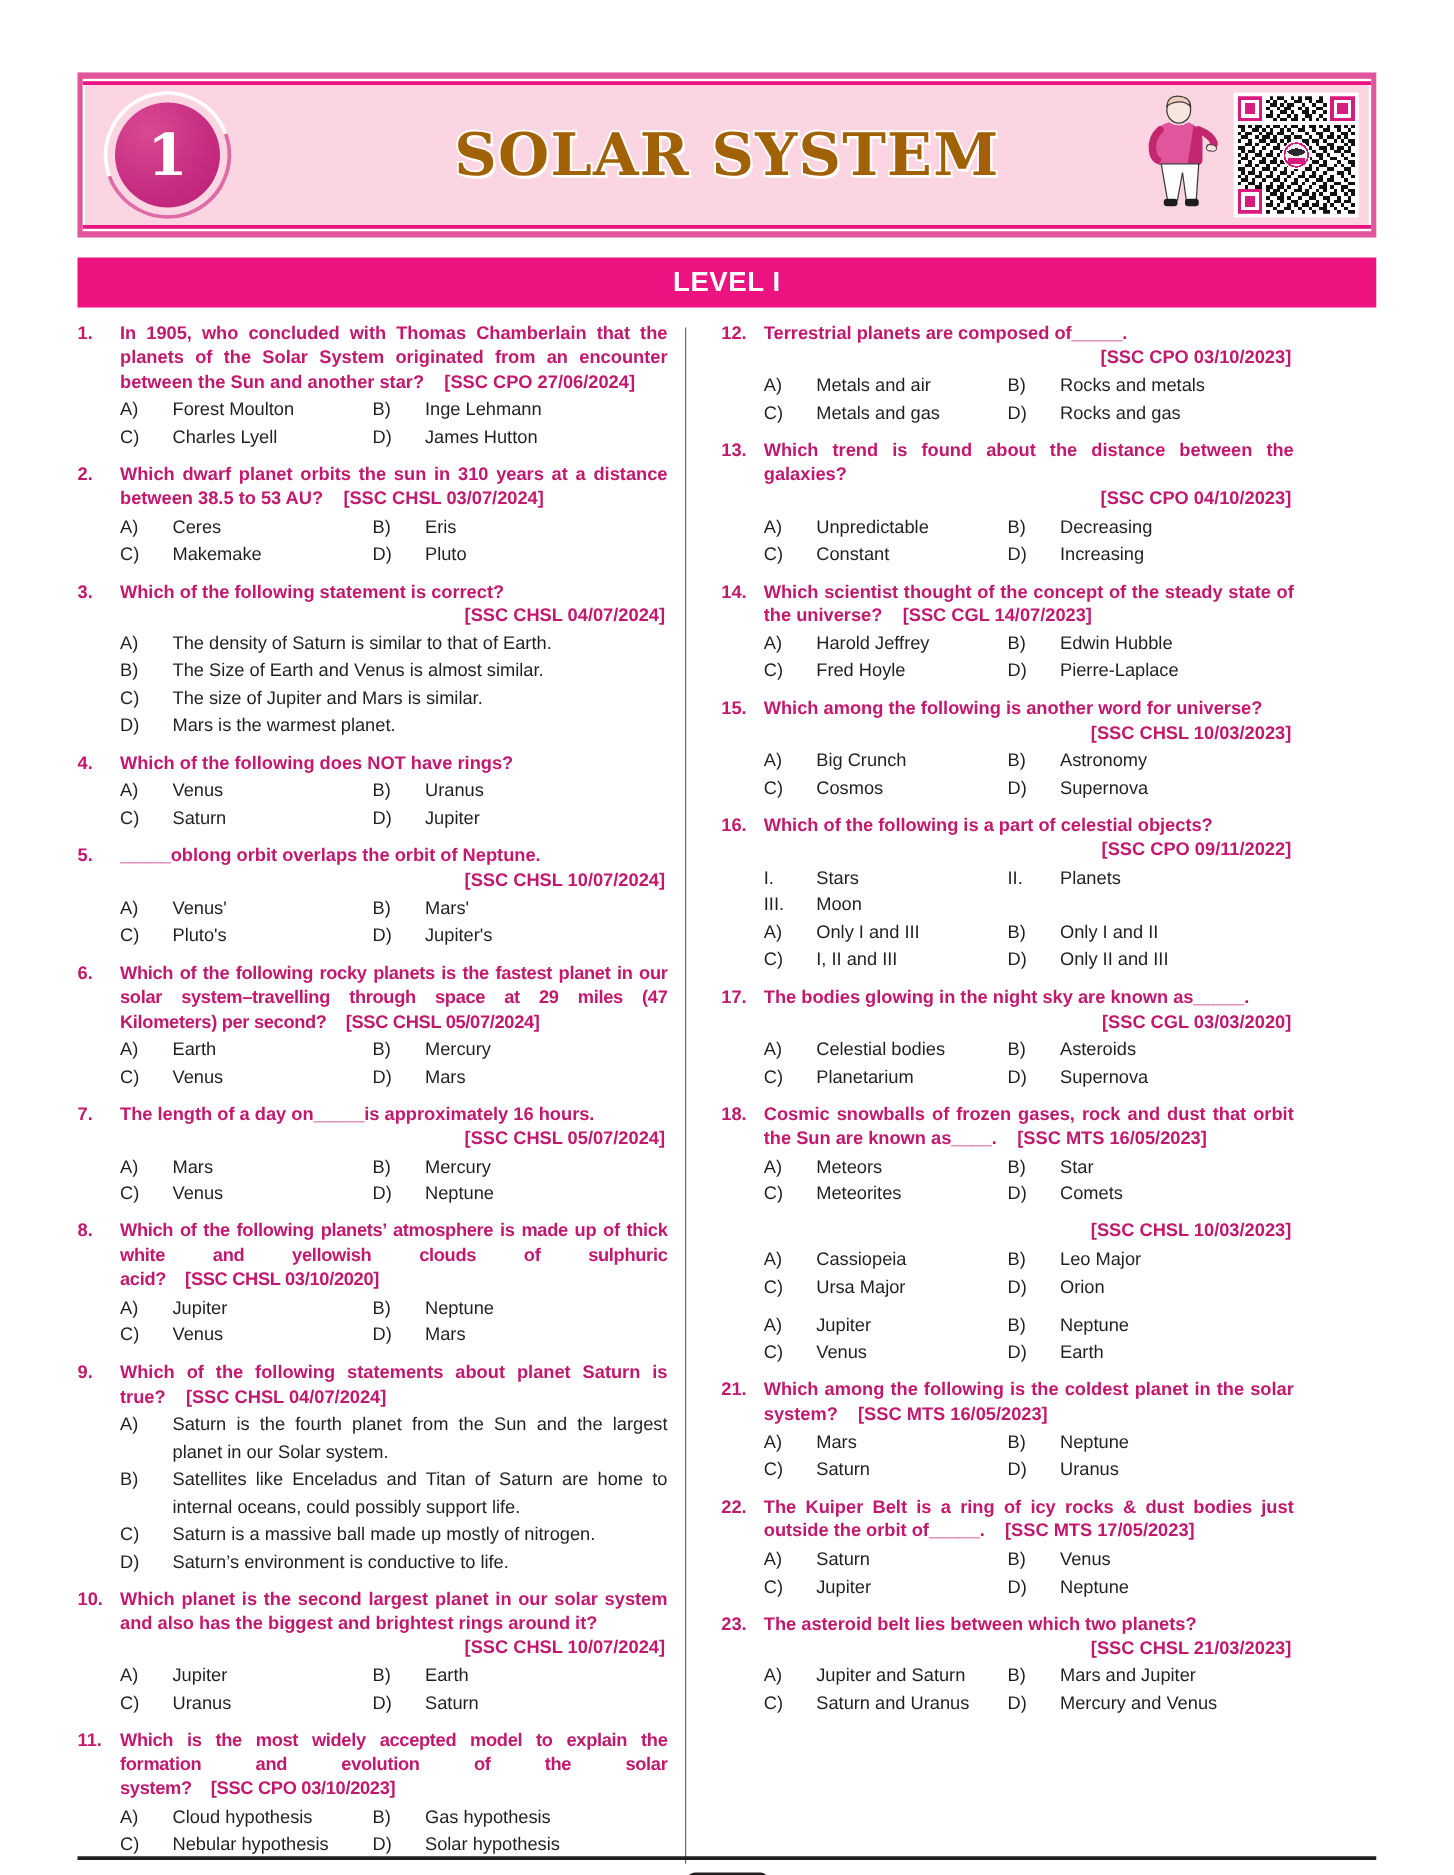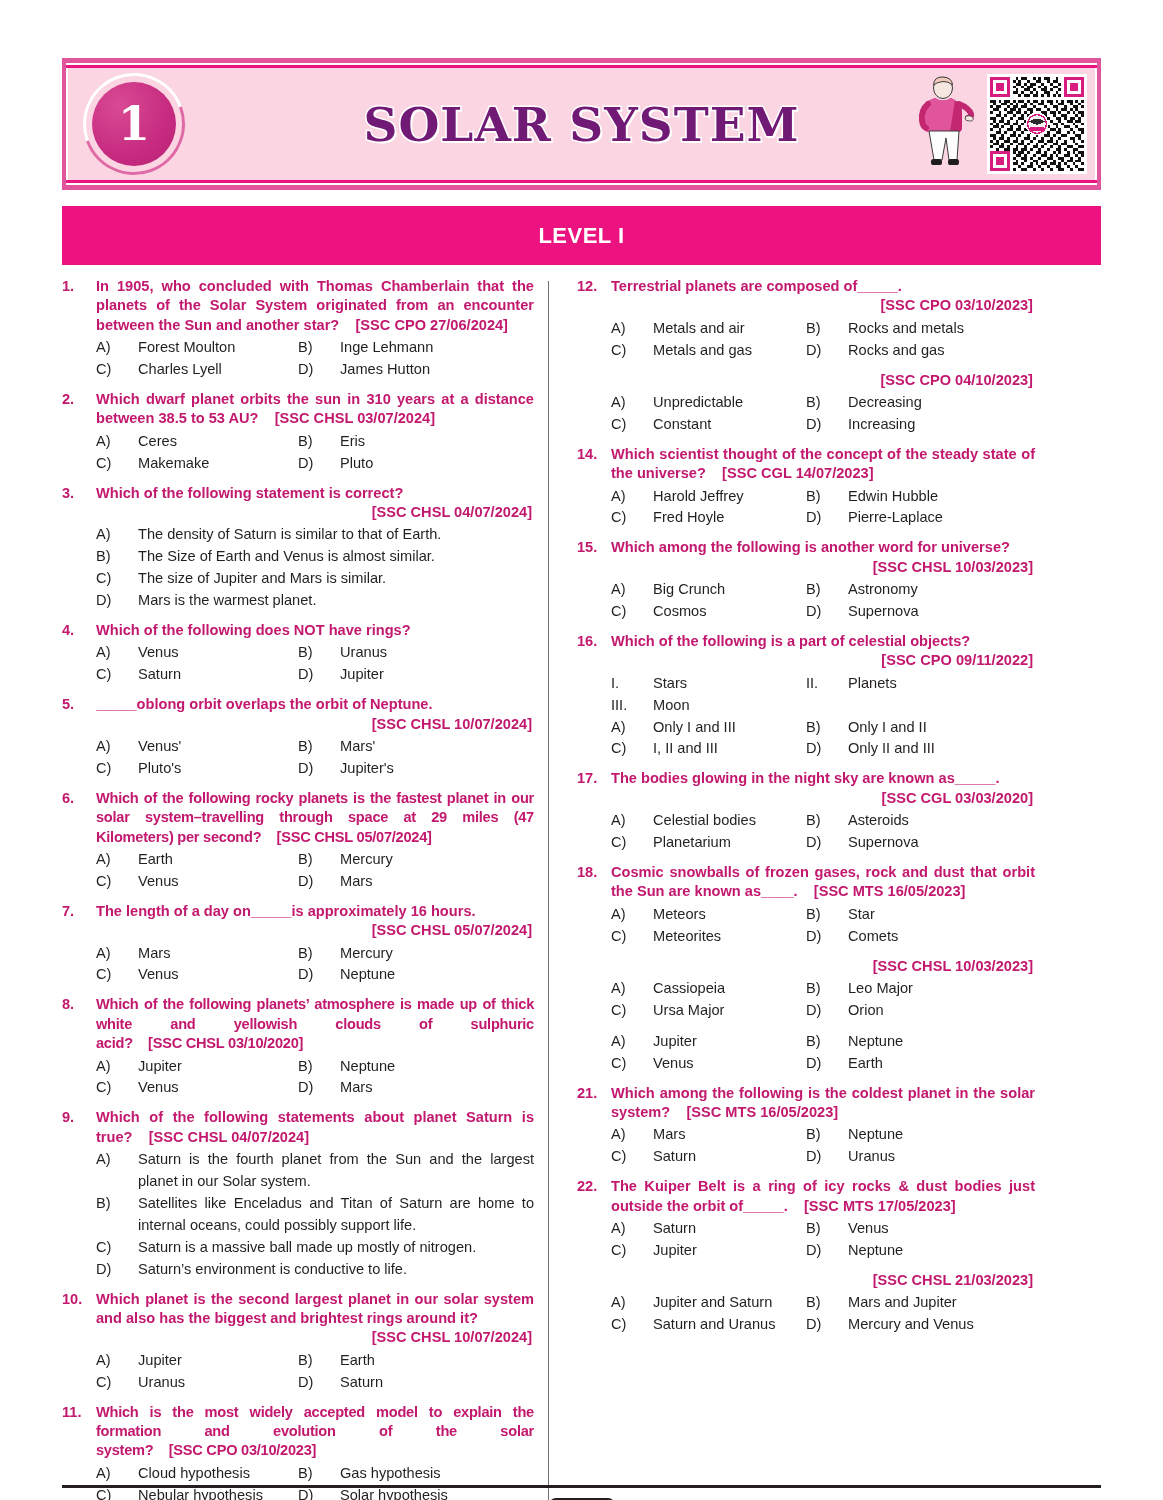--- a/index.html
+++ b/index.html
@@ -64,40 +64,40 @@
     font-family:"DejaVu Serif", serif;
     line-height:1;
   }
 
   .banner-title{
     position:absolute;left:0;right:0;text-align:center;
     font-family:"DejaVu Serif", serif;
     font-weight:bold;
     font-size:47px;
     letter-spacing:1px;
-    color:#701a75;
+    color:#a16207;
     -webkit-text-stroke:3px #ffffff;
     paint-order:stroke fill;
     text-shadow:2px 2px 0 rgba(255,255,255,.9);
   }
 
   .banner-art{
     position:absolute;right:118px;top:50%;transform:translateY(-50%);
     width:62px;height:96px;
   }
   .qr-box{
     position:absolute;right:10px;top:50%;transform:translateY(-50%);
     width:100px;height:100px;background:#ffffff;padding:3px;box-sizing:border-box;
   }
   .qr-box svg{display:block;width:100%;height:100%;}
 
   
   .level-bar{
     margin-top:16px;
-    height:59px;
+    height:40px;
     background:#ec1280;
     color:#ffffff;
     display:flex;align-items:center;justify-content:center;
     font-size:22px;font-weight:bold;letter-spacing:.5px;
   }
 
   
   .columns{
     margin-top:12px;
     display:flex;
@@ -588,20 +588,24 @@
                 <span class="opt-val">Metals and gas</span>
               </span>
               <span class="opt half">
                 <span class="opt-key inner">D)</span>
                 <span class="opt-val">Rocks and gas</span>
               </span>
             </div>
           </div>
         </div>
         <div class="q">
+          <div class="q-head">
+            <span class="q-num">13.</span>
+            <span class="q-text">Which trend is found about the distance between the galaxies?</span>
+          </div>
           <div class="exam-line">[SSC CPO 04/10/2023]</div>
           <div class="opts">
             <div class="opt-row">
               <span class="opt half">
                 <span class="opt-key">A)</span>
                 <span class="opt-val">Unpredictable</span>
               </span>
               <span class="opt half">
                 <span class="opt-key inner">B)</span>
                 <span class="opt-val">Decreasing</span>
@@ -877,20 +881,24 @@
                 <span class="opt-val">Jupiter</span>
               </span>
               <span class="opt half">
                 <span class="opt-key inner">D)</span>
                 <span class="opt-val">Neptune</span>
               </span>
             </div>
           </div>
         </div>
         <div class="q">
+          <div class="q-head">
+            <span class="q-num">23.</span>
+            <span class="q-text">The asteroid belt lies between which two planets?</span>
+          </div>
           <div class="exam-line">[SSC CHSL 21/03/2023]</div>
           <div class="opts">
             <div class="opt-row">
               <span class="opt half">
                 <span class="opt-key">A)</span>
                 <span class="opt-val">Jupiter and Saturn</span>
               </span>
               <span class="opt half">
                 <span class="opt-key inner">B)</span>
                 <span class="opt-val">Mars and Jupiter</span>

